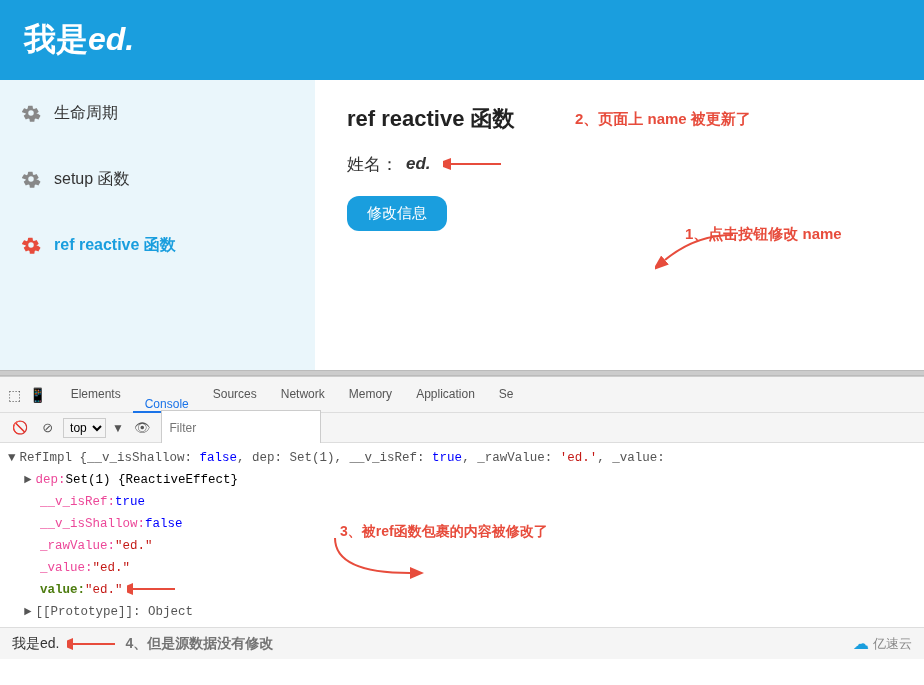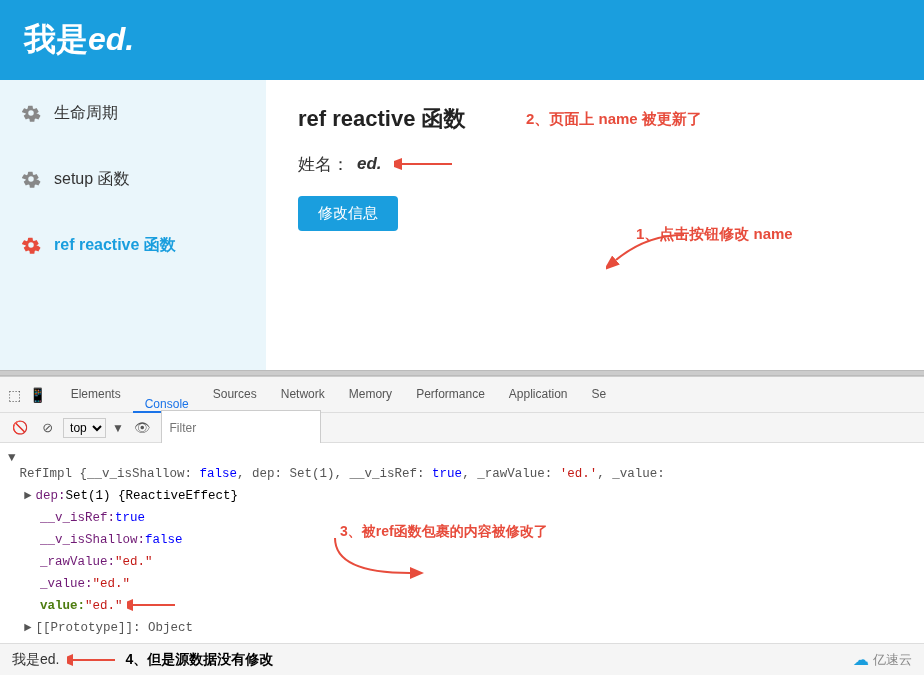--- a/index.html
+++ b/index.html
@@ -24,21 +24,21 @@
 
     
     .main-area {
       display: flex;
       height: 290px;
       background: #fff;
     }
 
     
     .sidebar {
-      width: 266px;
+      width: 315px;
       background: #eaf6fb;
       padding: 0;
       flex-shrink: 0;
     }
     .sidebar-item {
       display: flex;
       align-items: center;
       padding: 22px 20px;
       cursor: pointer;
       font-size: 16px;
@@ -84,21 +84,21 @@
     .name-value {
       font-style: italic;
       font-weight: bold;
     }
     .btn-modify {
       background: #1a9ede;
       color: #fff;
       border: none;
       padding: 8px 20px;
       font-size: 15px;
-      border-radius: 4px;
+      border-radius: 12px;
       cursor: pointer;
       font-family: 'Microsoft YaHei', Arial, sans-serif;
     }
 
     
     .devtools {
       background: #f5f5f5;
       border-top: 1px solid #ccc;
     }
     .devtools-tabs {
@@ -174,21 +174,21 @@
       padding: 1px 0;
     }
     .triangle {
       color: #555;
       margin-right: 4px;
       cursor: pointer;
       user-select: none;
     }
     .triangle.expanded::before { content: '▼'; }
     .triangle.collapsed::before { content: '►'; }
-    .prop-key { color: #701a75; }
+    .prop-key { color: #ec4899; }
     .prop-string { color: #c41a16; }
     .prop-bool { color: #0000ff; }
     .indent1 { padding-left: 16px; }
     .indent2 { padding-left: 32px; }
 
     
     .annotation-3 {
       position: absolute;
       color: #e74c3c;
       font-size: 14px;
@@ -308,23 +308,20 @@
         <span>Console</span>
       </div>
     <div class="devtools-tab">
         <span>Sources</span>
       </div>
     <div class="devtools-tab">
         <span>Network</span>
       </div>
     <div class="devtools-tab">
         <span>Memory</span>
-      </div>
-    <div class="devtools-tab">
-        <span>Performance</span>
       </div>
     <div class="devtools-tab">
         <span>Application</span>
       </div>
     <div class="devtools-tab">
         <span>Se</span>
       </div>
   </div>
 
   <div class="devtools-toolbar">
@@ -336,21 +333,21 @@
     <span style="font-size:12px; color:#555;">▼</span>
     <button class="toolbar-btn">👁</button>
     <input class="filter-input" type="text" placeholder="Filter" style="">
   </div>
 
   <div style="position:relative;">
     <div class="console-output">
 
       <div class="console-line">
         <span class="triangle expanded"></span>
-        <span style="color:#555;margin-top:16px;">RefImpl {__v_isShallow: <span class="prop-bool">false</span>, dep: Set(1), __v_isRef: <span class="prop-bool">true</span>, _rawValue: <span class="prop-string">'ed.'</span>, _value:</span>
+        <span style="color:#555;">RefImpl {__v_isShallow: <span class="prop-bool">false</span>, dep: Set(1), __v_isRef: <span class="prop-bool">true</span>, _rawValue: <span class="prop-string">'ed.'</span>, _value:</span>
       </div>
 
       <div class="console-line indent1">
         <span class="triangle collapsed"></span>
         <span class="prop-key">dep:</span>
           <span style="color:#000000;"> Set(1) {ReactiveEffect}</span>
       </div>
 
       <div class="console-line indent2">
         <span class="prop-key">__v_isRef:</span>
@@ -414,19 +411,19 @@
     </span>
 
     <svg width="50" height="20" style="vertical-align:middle;" viewBox="0 0 50 20">
       <defs>
           <marker id="arrowhead5" markerWidth="7" markerHeight="7" refX="0" refY="3" orient="auto">
             <polygon points="0 0, 7 3, 0 6" fill="#e74c3c"></polygon>
           </marker>
         </defs>
       <line x1="48" y1="10" x2="6" y2="10" stroke="#e74c3c" stroke-width="2" marker-end="url(#arrowhead5)"></line>
     </svg>
-    <span style="color:#000000; font-size:14px; font-weight:bold; white-space:nowrap;">4、但是源数据没有修改</span>
+    <span style="color:#737373; font-size:14px; font-weight:bold; white-space:nowrap;">4、但是源数据没有修改</span>
   </div>
   <div class="footer-logo">
     <span style="color:#1a9ede; font-size:16px;">☁</span>
     <span>亿速云</span>
   </div>
 </div>
 
 </body></html>

